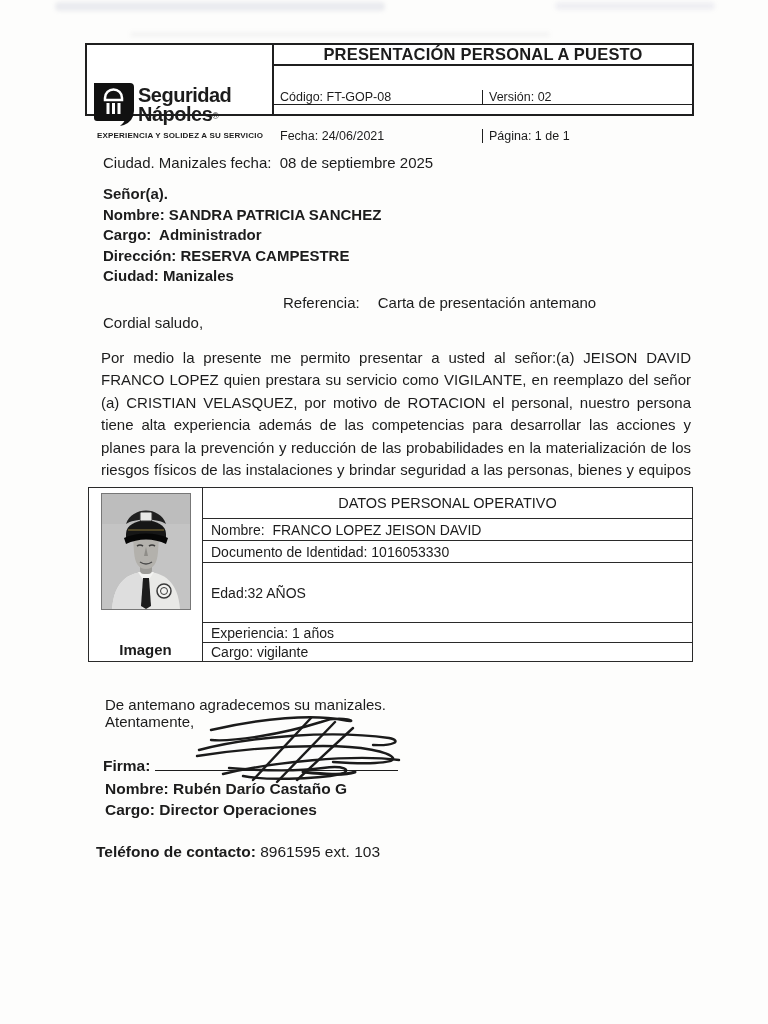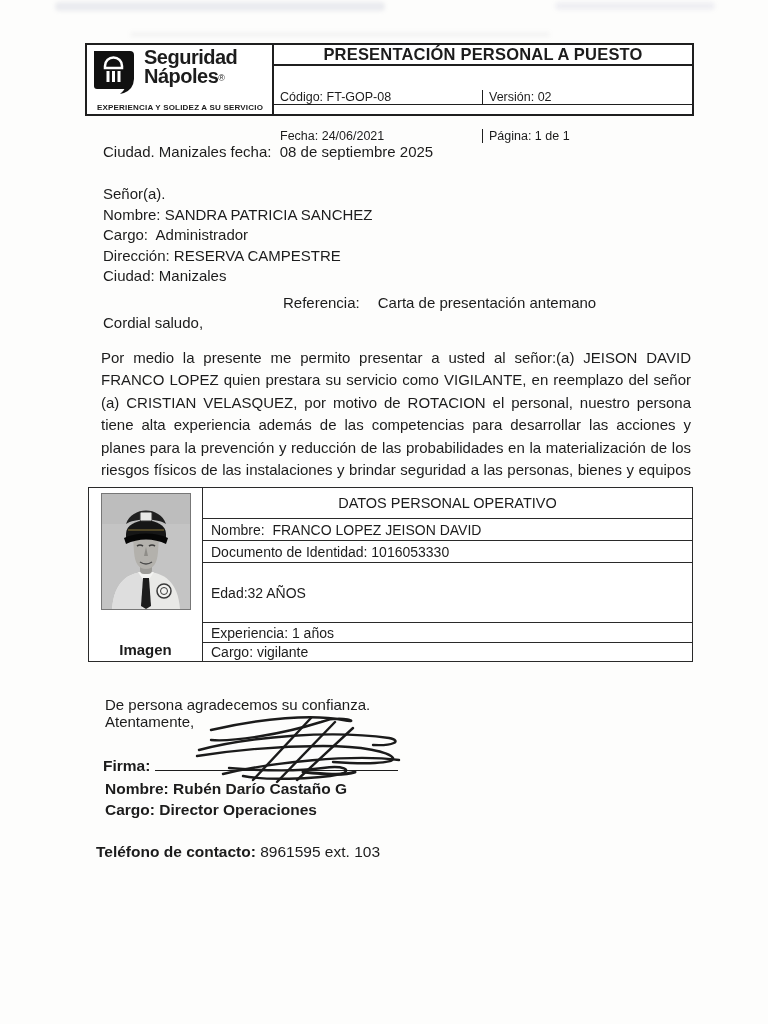--- a/index.html
+++ b/index.html
@@ -12,36 +12,36 @@
   }
   .artifact { position:absolute; filter:blur(2px); border-radius:4px; }
 
   
   .hdr-table {
     position:absolute; left:85px; top:43px; width:609px; height:73px;
     border:2px solid #1f1f1f; display:flex; background:#fff;
   }
   .logo-cell { width:187px; border-right:2px solid #1f1f1f; padding:3px 4px 2px 5px;
     display:flex; flex-direction:column; justify-content:space-between; }
-  .logo-top { display:flex; align-items:flex-start; gap:8px; }
+  .logo-top { display:flex; align-items:center; gap:2px;margin-top:32px; }
   .logo-icon { flex:0 0 auto; margin-top:1px; }
   .brand { font-weight:bold; font-size:20px; line-height:19px; letter-spacing:-0.5px; }
   .reg { font-size:9px; font-weight:normal; vertical-align:2px; }
   .tagline { font-size:8px; font-weight:bold; letter-spacing:0.2px; white-space:nowrap;text-align:center; }
   .hdr-right { flex:1; display:flex; flex-direction:column;gap:24px; }
   .hdr-title { height:41px; border-bottom:2px solid #1f1f1f; display:flex;
     align-items:center; justify-content:center; font-weight:bold; font-size:16.5px; letter-spacing:0.2px; }
   .hdr-row { height:15px; display:flex; font-size:12.5px; line-height:14px; }
   .hdr-row.mid { border-bottom:1.5px solid #1f1f1f; }
   .hdr-cell { width:50%; padding:0 0 0 6px; }
   .hdr-cell.first { border-right:1.5px solid #1f1f1f; }
 
   
   .line { position:absolute; font-size:15px; white-space:pre-wrap; }
-  .recipient { position:absolute; left:103px; top:184px; font-size:15px; line-height:20.6px; white-space:pre-wrap; }
+  .recipient { position:absolute; left:103px; top:184px; font-size:15px; line-height:20.6px; white-space:pre-wrap;font-weight:bold; }
   .referencia { position:absolute; left:283px; top:294px; font-size:15px; }
   .referencia .ref-val { margin-left:18px; }
   .body-par { position:absolute; left:101px; top:347px; width:590px;
     font-size:15px; line-height:22.4px; text-align:justify; }
 
   
   .datos { position:absolute; left:88px; top:487px; width:605px; height:175px;
     border:1.5px solid #2a2a2a; display:flex; background:#fff; }
   .img-cell { width:114px; border-right:1.5px solid #2a2a2a; display:flex;
     flex-direction:column; align-items:center; justify-content:space-between; padding:5px 0 3px 0; }
@@ -96,21 +96,21 @@
         <div class="hdr-cell first">Código: FT-GOP-08</div>
         <div class="hdr-cell">Versión: 02</div>
       </div>
       <div class="hdr-row">
         <div class="hdr-cell first">Fecha: 24/06/2021</div>
         <div class="hdr-cell">Página: 1 de 1</div>
       </div>
     </div>
   </div>
 
-  <div class="line" style="left:103px; top:143px;">Ciudad. Manizales fecha:  08 de septiembre 2025</div>
+  <div class="line" style="left:103px; top:154px;">Ciudad. Manizales fecha:  08 de septiembre 2025</div>
 
   <div class="recipient">Señor(a).
 Nombre: SANDRA PATRICIA SANCHEZ
 Cargo:  Administrador
 Dirección: RESERVA CAMPESTRE
 Ciudad: Manizales</div>
 
   <div class="referencia">
     <span>Referencia:</span><span class="ref-val">Carta de presentación antemano</span>
   </div>
@@ -155,21 +155,21 @@
     <div class="datos-right">
       <div class="d-row d-title">DATOS PERSONAL OPERATIVO</div>
       <div class="d-row d-nombre">Nombre:  FRANCO LOPEZ JEISON DAVID</div>
       <div class="d-row d-doc">Documento de Identidad: 1016053330</div>
       <div class="d-row d-edad">Edad:32 AÑOS</div>
       <div class="d-row d-exp">Experiencia: 1 años</div>
       <div class="d-row d-cargo">Cargo: vigilante</div>
     </div>
   </div>
 
-  <div class="line" style="left:105px; top:696px;">De persona agradecemos su confianza.</div>
+  <div class="line" style="left:105px; top:696px;">De antemano agradecemos su manizales.</div>
   <div class="line" style="left:105px; top:713px;">Atentamente,</div>
 
   <svg class="signature" width="220" height="72" viewBox="0 0 220 72">
     <g fill="none" stroke="#1b1b1b" stroke-width="2.4" stroke-linecap="round">
       <path d="M18 18 C70 6 120 2 150 8 C170 12 150 2 128 10 C90 22 40 30 18 28"></path>
       <path d="M6 38 C60 24 140 18 196 26 C210 29 200 34 180 33"></path>
       <path d="M4 44 C30 40 80 34 130 34 C170 34 196 40 200 46 C202 52 170 52 140 50"></path>
       <path d="M30 62 C80 50 160 42 206 48"></path>
       <path d="M60 68 L118 6"></path>
       <path d="M84 70 L142 10"></path>

